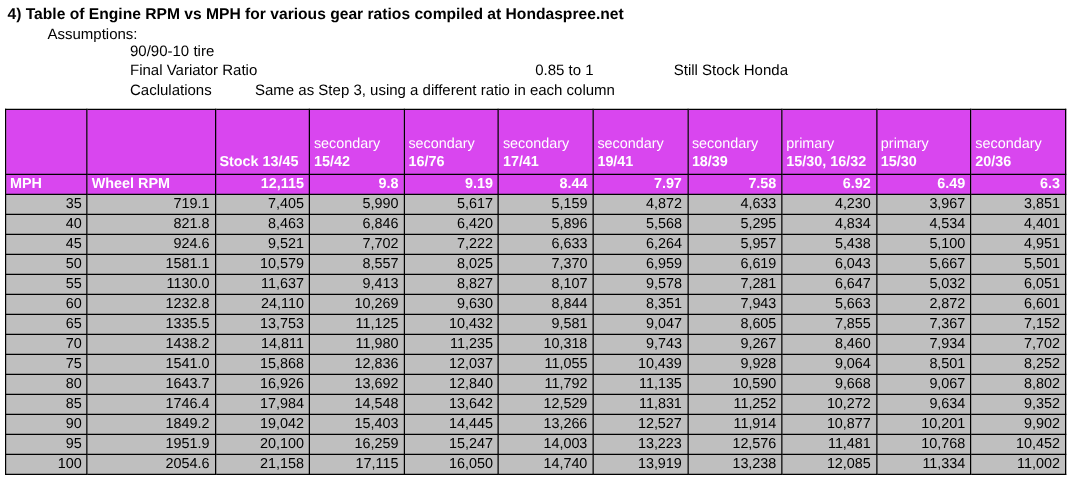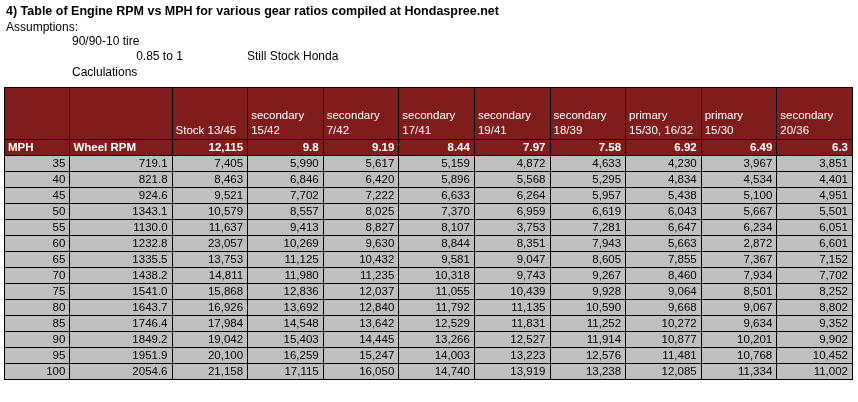--- a/index.html
+++ b/index.html
@@ -22,20 +22,21 @@
   }
   .title {
     font-weight: bold;
     font-size: 12.5px;
     padding: 4px 0 0 6px;
     white-space: nowrap;
   }
   .assumptions {
     padding: 2px 0 0 6px;
     font-size: 12px;
+    margin-left: 32px;
   }
   .assume-row {
     display: flex;
     padding-left: 66px;
     line-height: 15px;
     font-size: 12px;
   }
   .assume-a { width: 260px; }
   .assume-b { width: 175px; text-align: center; }
   .assume-c { }
@@ -54,32 +55,32 @@
   }
   th, td {
     border: 1px solid #000000;
     font-size: 11.5px;
     font-family: "Liberation Sans", sans-serif;
     padding: 0 4px 0 3px;
     height: 15px;
     line-height: 15px;
   }
   thead th {
-    background: #7f1d1d;
+    background: #d946ef;
     color: #ffffff;
     font-weight: bold;
     vertical-align: bottom;
     text-align: left;
   }
   thead tr.head-labels th {
     height: 50px;
     padding-bottom: 1px;
   }
   thead tr.head-labels th .l1 { display: block; font-weight: normal; }
-  thead tr.head-labels th .l2 { display: block; font-weight: normal; }
+  thead tr.head-labels th .l2 { display: block; font-weight: bold; }
   thead tr.head-ratios th {
     height: 15px;
     text-align: right;
   }
   thead tr.head-ratios th.lbl-mph,
   thead tr.head-ratios th.lbl-wrpm {
     text-align: left;
   }
   tbody td {
     background: #bfbfbf;
@@ -97,25 +98,27 @@
   <div class="title">4) Table of Engine RPM vs MPH for various gear ratios compiled at Hondaspree.net</div>
 
   <div class="assumptions">
     <div>Assumptions:</div>
     <div class="assume-row">
       <span class="assume-a">90/90-10 tire</span>
       <span class="assume-b"></span>
       <span class="assume-c"></span>
     </div>
     <div class="assume-row">
+      <span class="assume-a">Final Variator Ratio</span>
       <span class="assume-b">0.85 to 1</span>
       <span class="assume-c">Still Stock Honda</span>
     </div>
     <div class="calc-row">
       <span class="calc-label">Caclulations</span>
+      <span>Same as Step 3, using a different ratio in each column</span>
     </div>
   </div>
 
   <table>
     <colgroup>
       <col class="c-mph">
       <col class="c-wrpm">
       <col class="c-data">
         <col class="c-data">
         <col class="c-data">
@@ -133,21 +136,21 @@
         <th>
           <span class="l1"></span>
           <span class="l2">Stock 13/45</span>
         </th>
         <th>
           <span class="l1">secondary</span>
           <span class="l2">15/42</span>
         </th>
         <th>
           <span class="l1">secondary</span>
-          <span class="l2">7/42</span>
+          <span class="l2">16/76</span>
         </th>
         <th>
           <span class="l1">secondary</span>
           <span class="l2">17/41</span>
         </th>
         <th>
           <span class="l1">secondary</span>
           <span class="l2">19/41</span>
         </th>
         <th>
@@ -216,48 +219,48 @@
         <td>7,222</td>
         <td>6,633</td>
         <td>6,264</td>
         <td>5,957</td>
         <td>5,438</td>
         <td>5,100</td>
         <td>4,951</td>
       </tr>
       <tr>
         <td>50</td>
-        <td>1343.1</td>
+        <td>1581.1</td>
         <td>10,579</td>
         <td>8,557</td>
         <td>8,025</td>
         <td>7,370</td>
         <td>6,959</td>
         <td>6,619</td>
         <td>6,043</td>
         <td>5,667</td>
         <td>5,501</td>
       </tr>
       <tr>
         <td>55</td>
         <td>1130.0</td>
         <td>11,637</td>
         <td>9,413</td>
         <td>8,827</td>
         <td>8,107</td>
-        <td>3,753</td>
+        <td>9,578</td>
         <td>7,281</td>
         <td>6,647</td>
-        <td>6,234</td>
+        <td>5,032</td>
         <td>6,051</td>
       </tr>
       <tr>
         <td>60</td>
         <td>1232.8</td>
-        <td>23,057</td>
+        <td>24,110</td>
         <td>10,269</td>
         <td>9,630</td>
         <td>8,844</td>
         <td>8,351</td>
         <td>7,943</td>
         <td>5,663</td>
         <td>2,872</td>
         <td>6,601</td>
       </tr>
       <tr>

